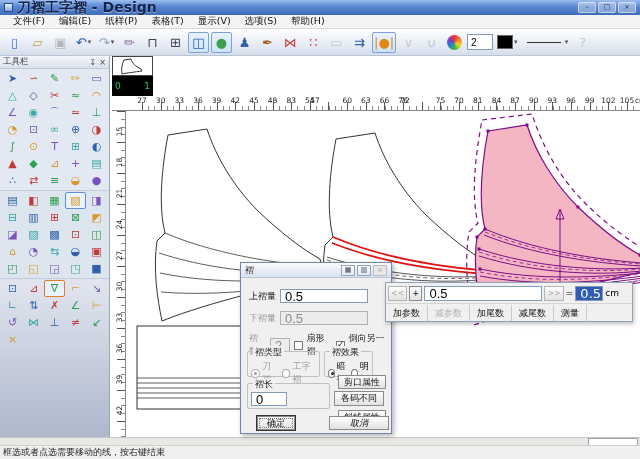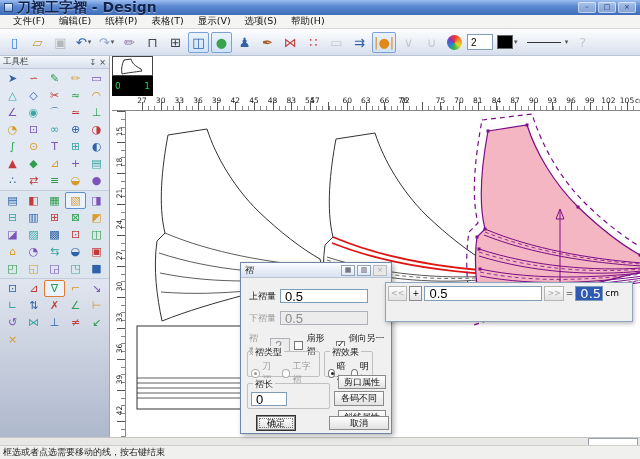--- a/index.html
+++ b/index.html
@@ -494,33 +494,40 @@
   <div class="grp" style="left:6px; top:120px; width:83px; height:26px;">
     <span class="grp-label">褶长</span>
     <input class="edit" style="width: 36px; margin: 8px 0px 0px 3px;" value="0">
   </div>
   <div class="btn" style="position:absolute; left:93px; top:128px; width:50px; height:15px;">各码不同</div>
 
   <div class="btn" style="position:absolute; left:97px; top:112px; width:48px; height:14px;">剪口属性</div>
   <div class="btn" style="position:absolute; left:97px; top:147px; width:48px; height:14px;">斜线属性</div>
 
   <div class="btn default" style="position:absolute; left:16px; top:153px; width:38px; height:14px;">确定</div>
-  <div class="btn" style="position:absolute; left:88px; top:153px; width:60px; height:14px;">取消</div>
+  <div class="btn" style="position:absolute; left:88px; top:153px; width:60px; height:14px;font-style:italic;">取消</div>
 </div>
 
 <div class="calcbar">
   <div class="calc-top">
     <span class="cbtn disabled">&lt;&lt;</span>
     <span class="cbtn">+</span>
     <input class="edit" style="width: 118px; height: 15px;" value="0.5">
     <span class="cbtn disabled">&gt;&gt;</span>
     <span>=</span>
     <span class="edit sel-text" style="width:28px; height:15px; display:inline-block; line-height:13px;">0.5</span>
     <span>cm</span>
   </div>
+  <div class="calc-bottom" id="calcbuttons">
+      <span class="flatbtn">加参数</span>
+      <span class="flatbtn disabled">减参数</span>
+      <span class="flatbtn">加尾数</span>
+      <span class="flatbtn">减尾数</span>
+      <span class="flatbtn">测量</span>
+    </div>
 </div>
 
 <div class="bottomstrip">
   <span class="bfield"></span>
 </div>
 <div class="statusbar">
   <span>框选或者点选需要移动的线，按右键结束</span>
 </div>
 
 </body></html>

